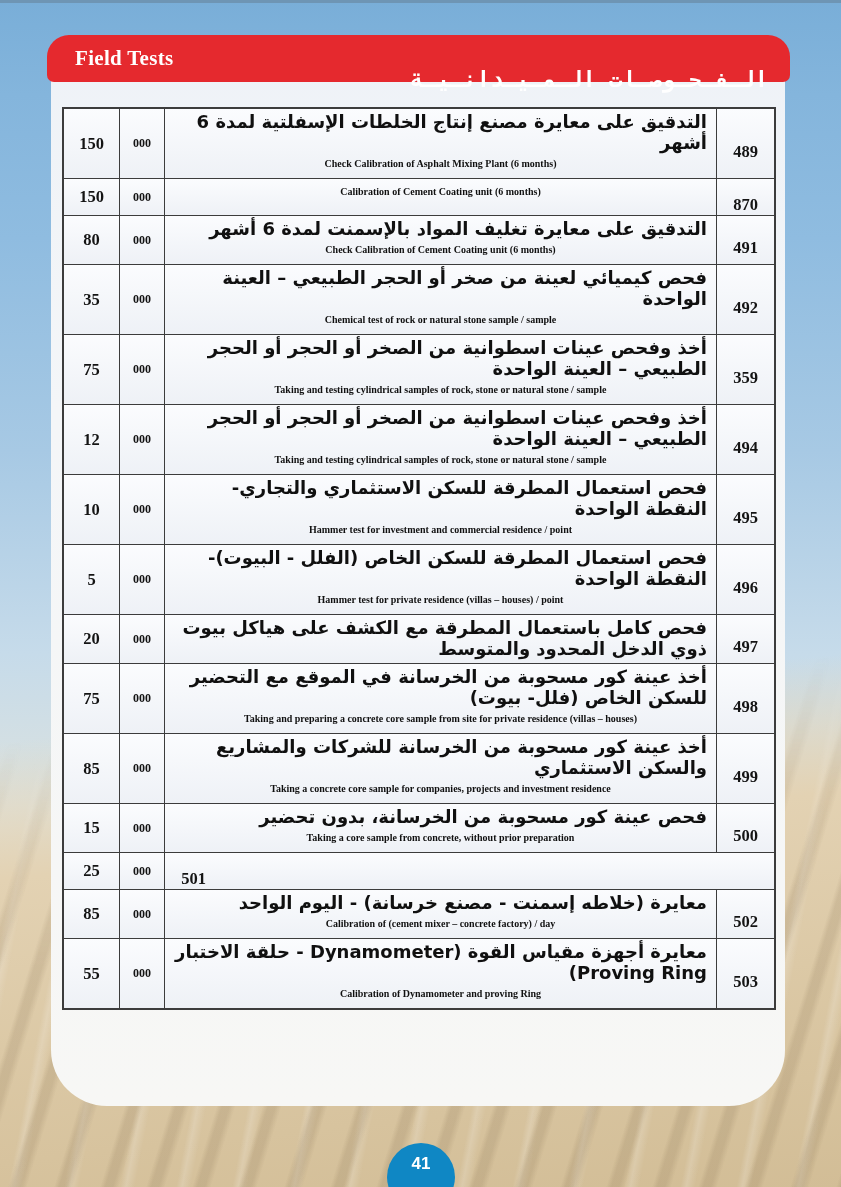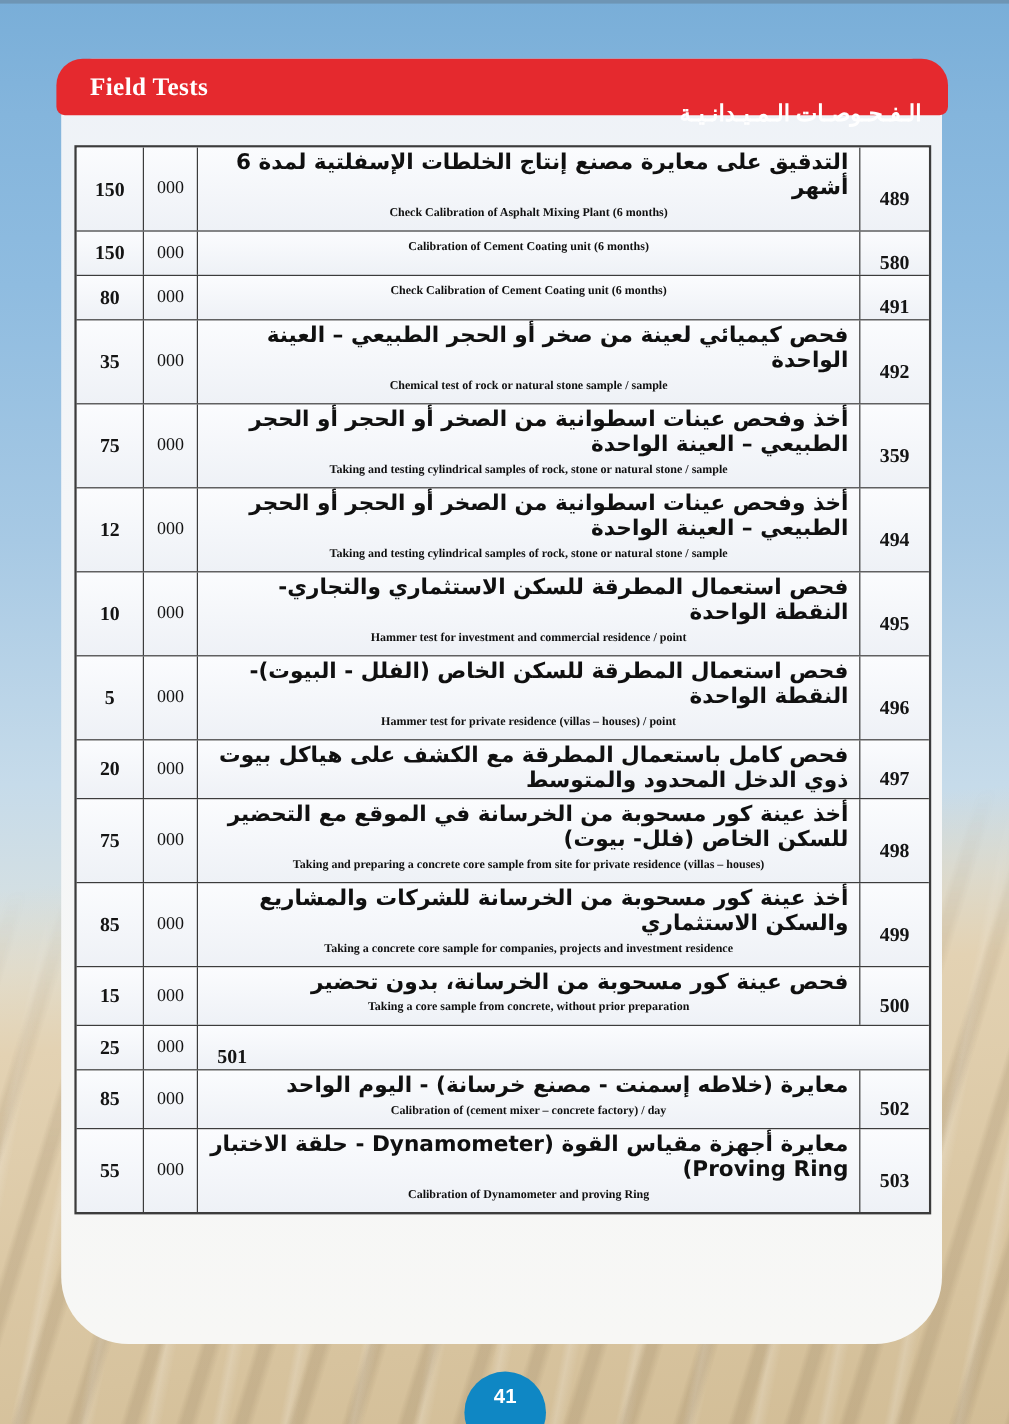--- a/index.html
+++ b/index.html
@@ -23,47 +23,47 @@
         rgba(118,96,66,.16) 31px,rgba(118,96,66,.16) 38px,
         rgba(118,96,66,0) 44px),
       repeating-linear-gradient(107deg,
         rgba(255,255,255,0) 0px,rgba(255,255,255,0) 40px,
         rgba(255,255,255,.18) 46px,rgba(255,255,255,0) 55px);
     -webkit-mask-image:linear-gradient(180deg,transparent 0%,rgba(0,0,0,.5) 14%,#000 30%);
             mask-image:linear-gradient(180deg,transparent 0%,rgba(0,0,0,.5) 14%,#000 30%);
   }
   
   .sheet{
-    position:absolute;left:51px;top:49px;width:734px;height:1071px;
+    position:absolute;left:51px;top:35px;width:734px;height:1071px;
     background:linear-gradient(180deg,#eef2f7 0%,#f4f6f8 35%,#f7f7f5 100%);
     border-radius:26px 26px 56px 56px;
   }
   
   .header-bar{
     position:absolute;left:-4px;right:-5px;top:0;height:47px;
     border-radius:22px 22px 7px 7px;
     display:flex;justify-content:space-between;align-items:center;
     padding:0 22px 0 28px;box-sizing:border-box;
   }
   .header-en{color:#fff;font-weight:bold;font-size:21px;letter-spacing:.3px;
     font-family:"Liberation Serif","DejaVu Serif",serif;}
-  .header-ar{color:#fff;font-weight:bold;font-size:19px;
-    font-family:Liberation Serif, serif;margin-top:44px;}
+  .header-ar{color:#fff;font-weight:bold;font-size:22px;
+    font-family:Liberation Mono, monospace;margin-top:44px;}
   
   .price-table{
     position:absolute;left:11px;top:72px;width:714px;
     border:2px solid #3c3c3c;box-sizing:border-box;
   }
   .row{display:flex;align-items:stretch;background:linear-gradient(180deg,#fbfcfe 0%,#eef1f6 100%);}
   .row + .row{border-top:1.4px solid #3c3c3c;}
   .cell{box-sizing:border-box;color:#141414;}
   .c-price{width:56px;flex:0 0 56px;display:flex;align-items:center;justify-content:center;
     font-weight:bold;font-size:16.5px;border-right:1.4px solid #3c3c3c;}
   .c-th{width:45px;flex:0 0 45px;display:flex;align-items:center;justify-content:center;
-    font-weight:normal;font-size:15px;border-right:1.4px solid #3c3c3c;}
+    font-weight:bold;font-size:12px;border-right:1.4px solid #3c3c3c;}
   .c-desc{flex:1 1 auto;padding:2px 9px 4px 9px;border-right:1.4px solid #3c3c3c;}
   .c-num{width:57px;flex:0 0 57px;display:flex;align-items:center;justify-content:center;
     font-weight:bold;font-size:16.5px;margin-top:16px;}
   .ar-line{direction:rtl;text-align:right;font-family:"DejaVu Sans","Liberation Sans",sans-serif;
     font-weight:bold;font-size:18px;line-height:21px;color:#101010;}
   .en-line{text-align:center;font-family:"Liberation Serif","DejaVu Serif",serif;
     font-weight:bold;font-size:10px;line-height:21px;color:#101010;}
   
   .page-badge{
     position:absolute;left:387px;top:1143px;width:68px;height:68px;border-radius:50%;
@@ -93,27 +93,28 @@
     </div>
     <div class="cell c-num">489</div>
   </div>
 
   <div class="row">
     <div class="cell c-price">150</div>
     <div class="cell c-th">000</div>
     <div class="cell c-desc">
       <div class="en-line">Calibration of Cement Coating unit (6 months)</div>
     </div>
-    <div class="cell c-num">580</div>
+    <div class="cell c-num">870</div>
   </div>
 
   <div class="row">
     <div class="cell c-price">80</div>
     <div class="cell c-th">000</div>
     <div class="cell c-desc">
+      <div class="ar-line">التدقيق على معايرة تغليف المواد بالإسمنت لمدة 6 أشهر</div>
       <div class="en-line">Check Calibration of Cement Coating unit (6 months)</div>
     </div>
     <div class="cell c-num">491</div>
   </div>
 
   <div class="row">
     <div class="cell c-price">35</div>
     <div class="cell c-th">000</div>
     <div class="cell c-desc">
       <div class="ar-line">فحص كيميائي لعينة من صخر أو الحجر الطبيعي – العينة الواحدة</div>

